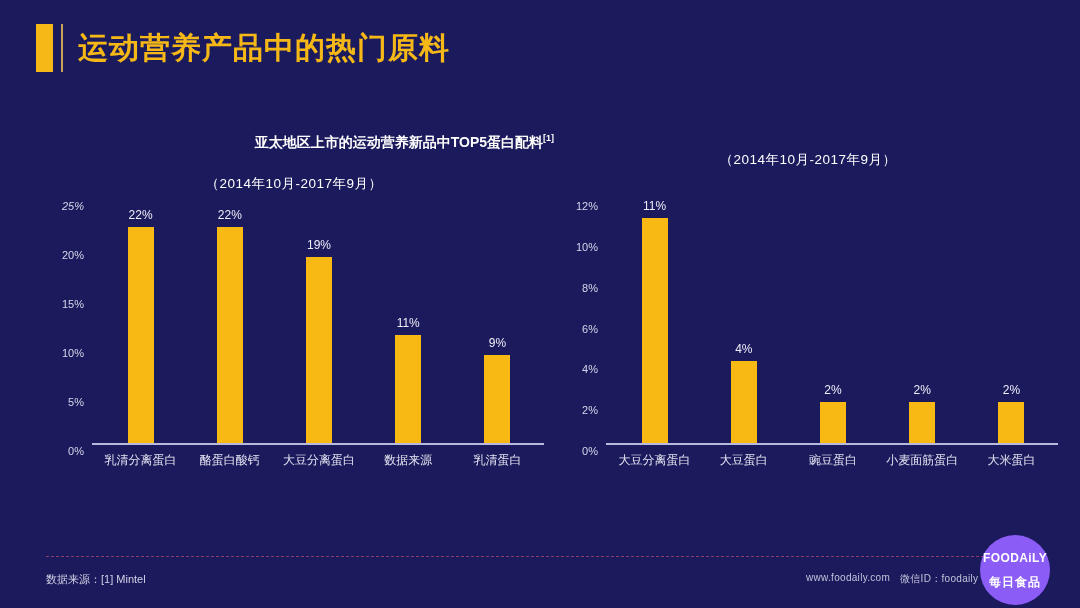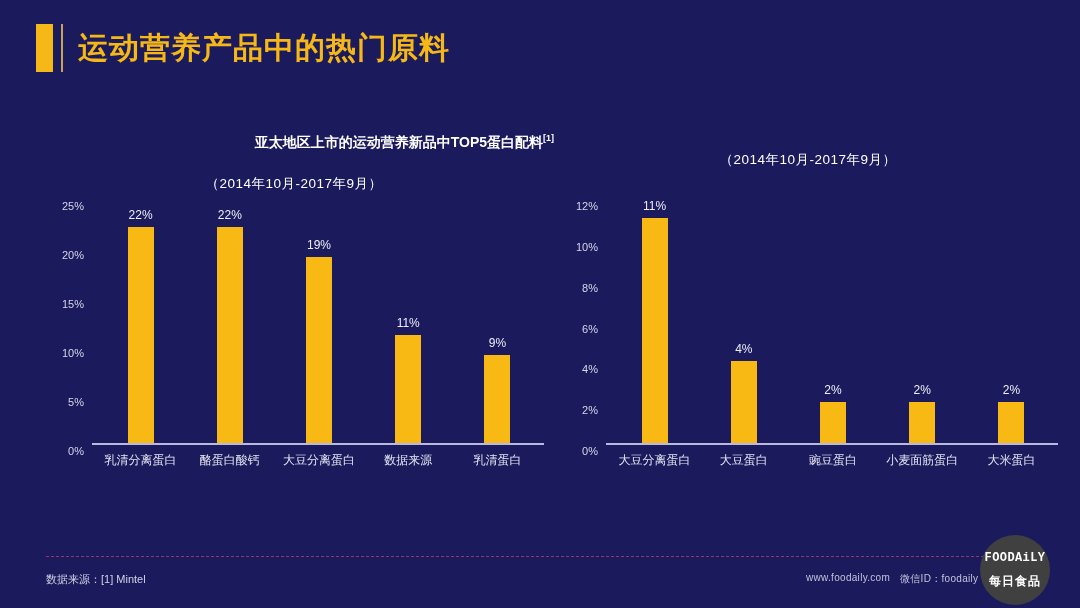--- a/index.html
+++ b/index.html
@@ -101,23 +101,23 @@
     position:absolute; left:806px; top:572px;
     font-size:10px; color:#c3c3db; letter-spacing:.3px;
   }
   .foot-wechat {
     position:absolute; left:900px; top:572px;
     font-size:10px; color:#c3c3db; letter-spacing:.3px;
   }
   .logo {
     position:absolute; left:980px; top:535px;
     width:70px; height:70px; border-radius:50%;
-    background:#404040;
+    background:#8b5cf6;
     display:flex; flex-direction:column;
-    align-items:center; justify-content:center;font-family:Liberation Mono, monospace;
+    align-items:center; justify-content:center;
   }
   .logo-en {
     font-size:12px; font-weight:bold; color:#ffffff;
     letter-spacing:.4px; line-height:14px;
   }
   .logo-cn {
     font-size:12px; font-weight:bold; color:#ffffff;
     letter-spacing:1px; line-height:15px; margin-top:10px;
   }
 </style>
@@ -135,21 +135,21 @@
     <span>亚太地区上市的运动营养新品中TOP5蛋白配料</span><sup>[1]</sup>
   </div>
   <div class="chart-sub">（2014年10月-2017年9月）</div>
   <div class="plot">
     <div class="axis-area" id="ticks-0">
         <div class="tick" style="top: 253px;">0%</div>
         <div class="tick" style="top: 204px;">5%</div>
         <div class="tick" style="top: 155px;">10%</div>
         <div class="tick" style="top: 106px;">15%</div>
         <div class="tick" style="top: 57px;">20%</div>
-        <div class="tick" style="top: 8px;">25%</div>
+        <div class="tick" style="top: 8px; font-style: italic;">25%</div>
       </div>
     <div class="baseline"></div>
     <div class="axis-area">
       <div class="bars" id="bars-0">
           <div class="bar-slot">
             <div class="bar-value">22%</div>
             <div class="bar" style="height: 215.6px; background: rgb(249, 185, 20);"></div>
           </div>
           <div class="bar-slot">
             <div class="bar-value">22%</div>

